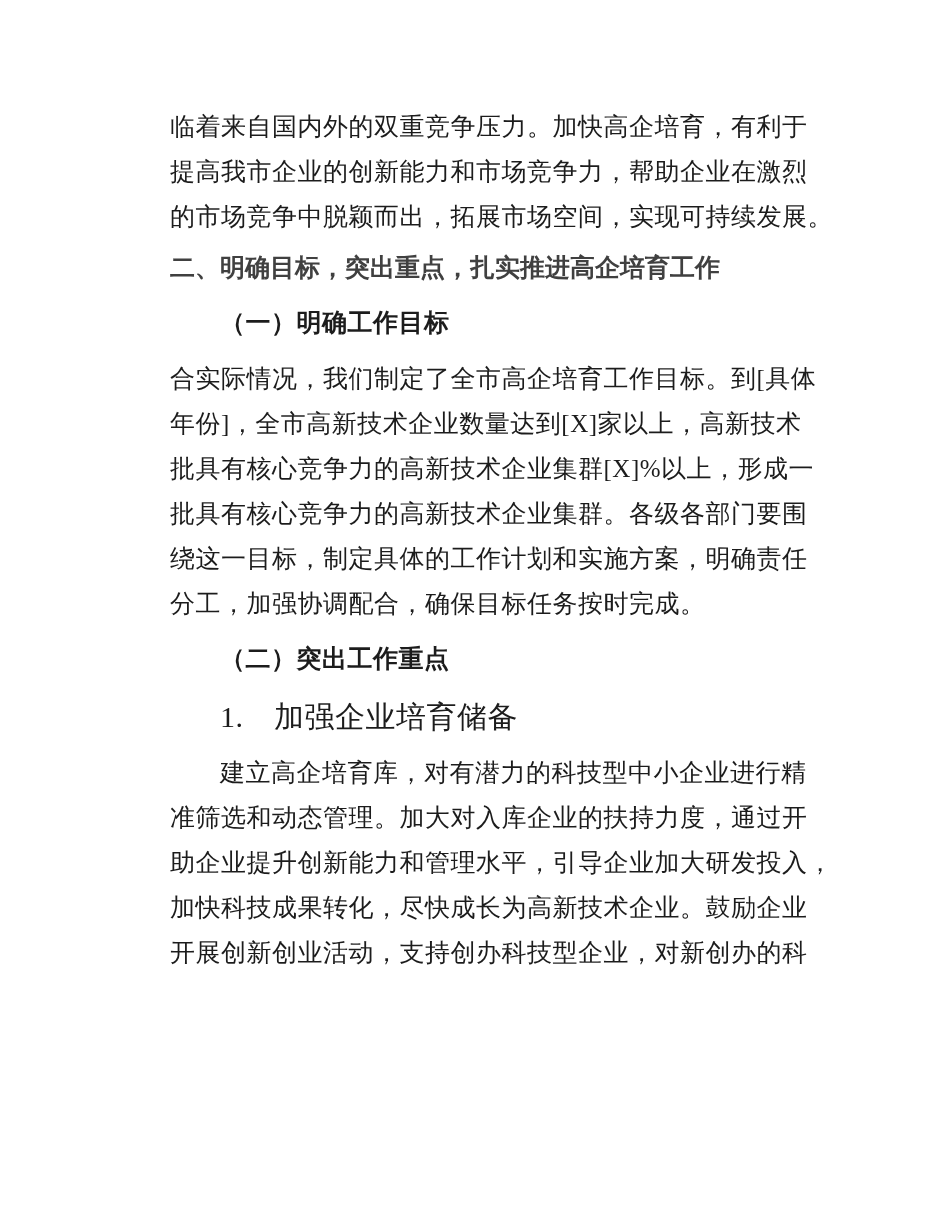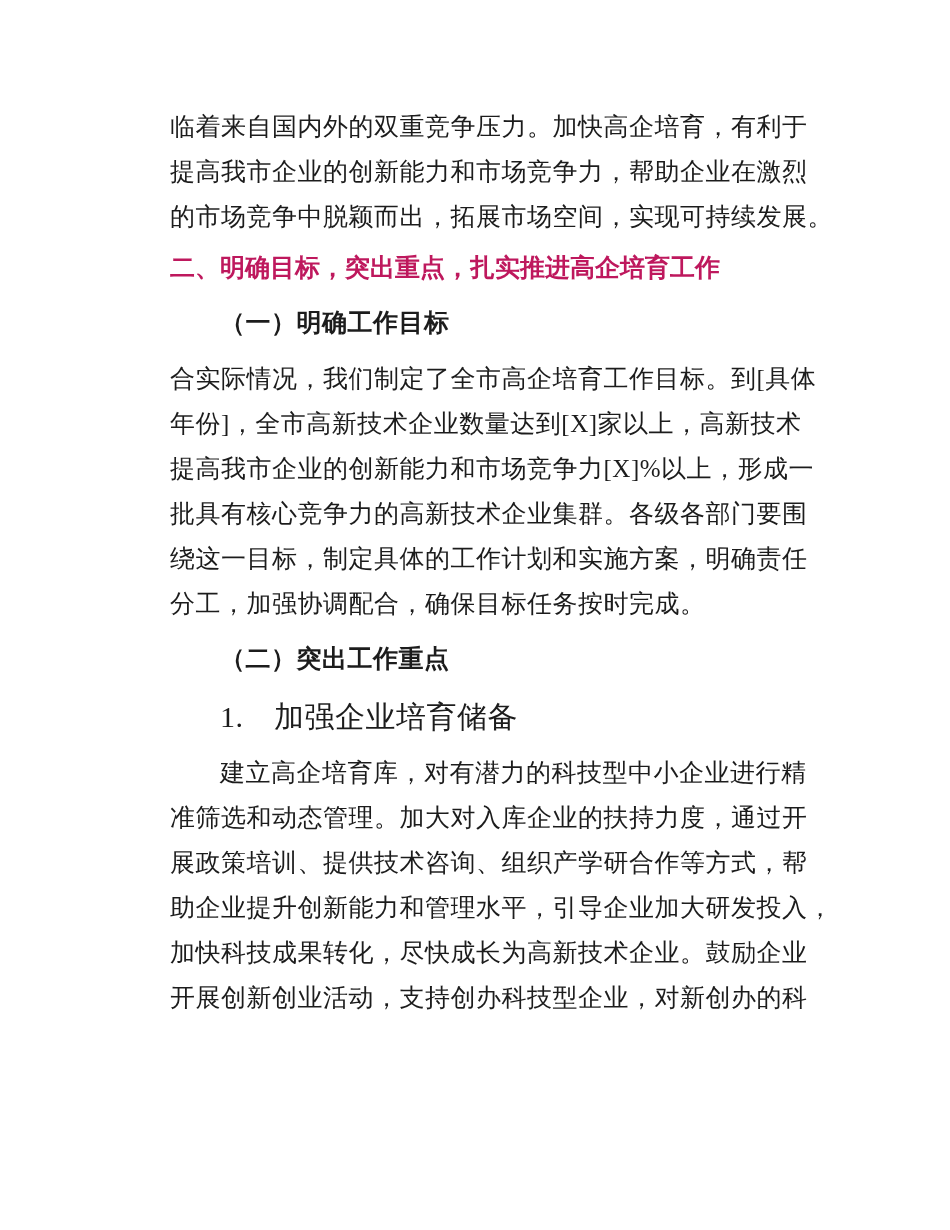--- a/index.html
+++ b/index.html
@@ -34,21 +34,21 @@
   .line.indent { text-indent: 50px; }
   .body { margin-top: 11px; }
   .body-continuation { margin-top: 0; }
   .heading1 {
     margin-top: 6px;
     height: 45px;
     line-height: 45px;
     font-size: 25px;
     font-weight: bold;
     font-family: "Liberation Sans", "DejaVu Sans", sans-serif;
-    color: #be185d;
+    color: #404040;
     text-align: center;
     white-space: nowrap;
   }
   .heading2 {
     margin-top: 10px;
     height: 45px;
     line-height: 45px;
     font-size: 25px;
     letter-spacing: 0.5px;
     text-indent: 50px;
@@ -72,28 +72,27 @@
     <div class="block body-continuation">
       <div class="line">临着来自国内外的双重竞争压力。加快高企培育，有利于</div>
       <div class="line">提高我市企业的创新能力和市场竞争力，帮助企业在激烈</div>
       <div class="line last">的市场竞争中脱颖而出，拓展市场空间，实现可持续发展。</div>
     </div>
     <div class="block heading1">二、明确目标，突出重点，扎实推进高企培育工作</div>
     <div class="block heading2">（一）明确工作目标</div>
     <div class="block body">
       <div class="line">合实际情况，我们制定了全市高企培育工作目标。到[具体</div>
       <div class="line">年份]，全市高新技术企业数量达到[X]家以上，高新技术</div>
-      <div class="line">提高我市企业的创新能力和市场竞争力[X]%以上，形成一</div>
+      <div class="line">批具有核心竞争力的高新技术企业集群[X]%以上，形成一</div>
       <div class="line">批具有核心竞争力的高新技术企业集群。各级各部门要围</div>
       <div class="line">绕这一目标，制定具体的工作计划和实施方案，明确责任</div>
       <div class="line last">分工，加强协调配合，确保目标任务按时完成。</div>
     </div>
     <div class="block heading2">（二）突出工作重点</div>
     <div class="block heading3">1.　加强企业培育储备</div>
     <div class="block body">
       <div class="line indent">建立高企培育库，对有潜力的科技型中小企业进行精</div>
       <div class="line">准筛选和动态管理。加大对入库企业的扶持力度，通过开</div>
-      <div class="line">展政策培训、提供技术咨询、组织产学研合作等方式，帮</div>
       <div class="line">助企业提升创新能力和管理水平，引导企业加大研发投入，</div>
       <div class="line">加快科技成果转化，尽快成长为高新技术企业。鼓励企业</div>
       <div class="line">开展创新创业活动，支持创办科技型企业，对新创办的科</div>
     </div>
   </div>
 
 </body></html>

